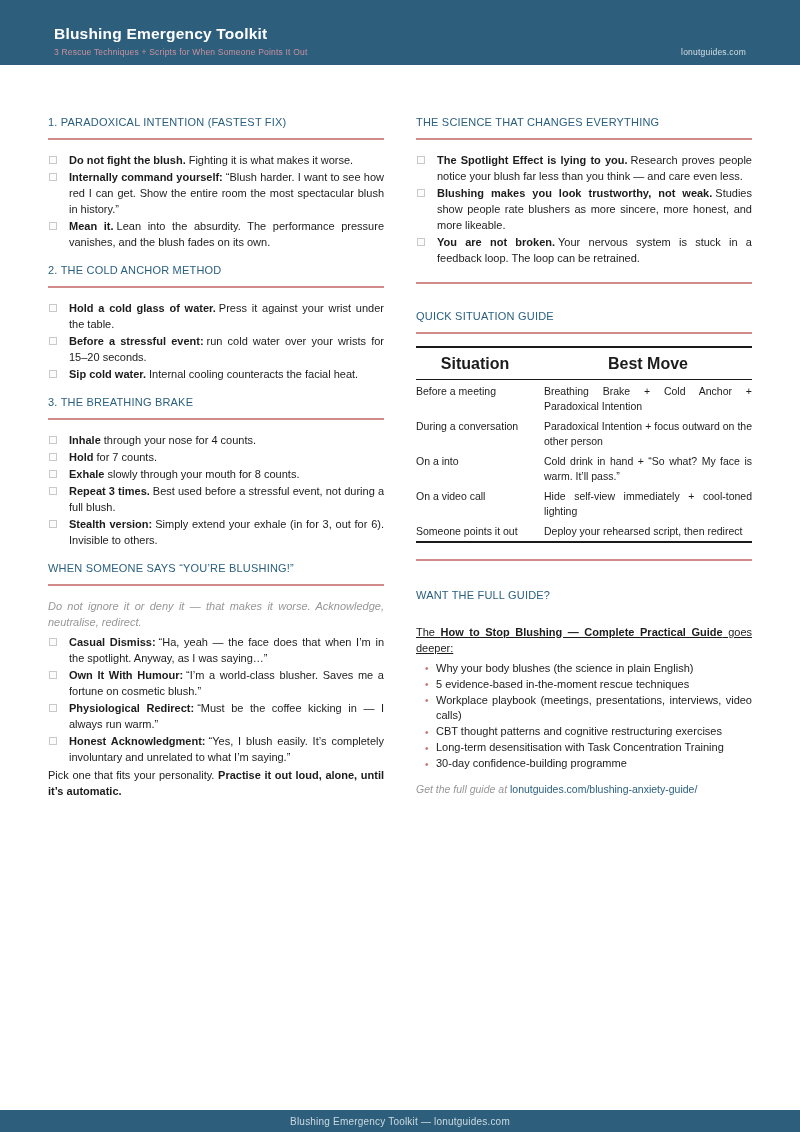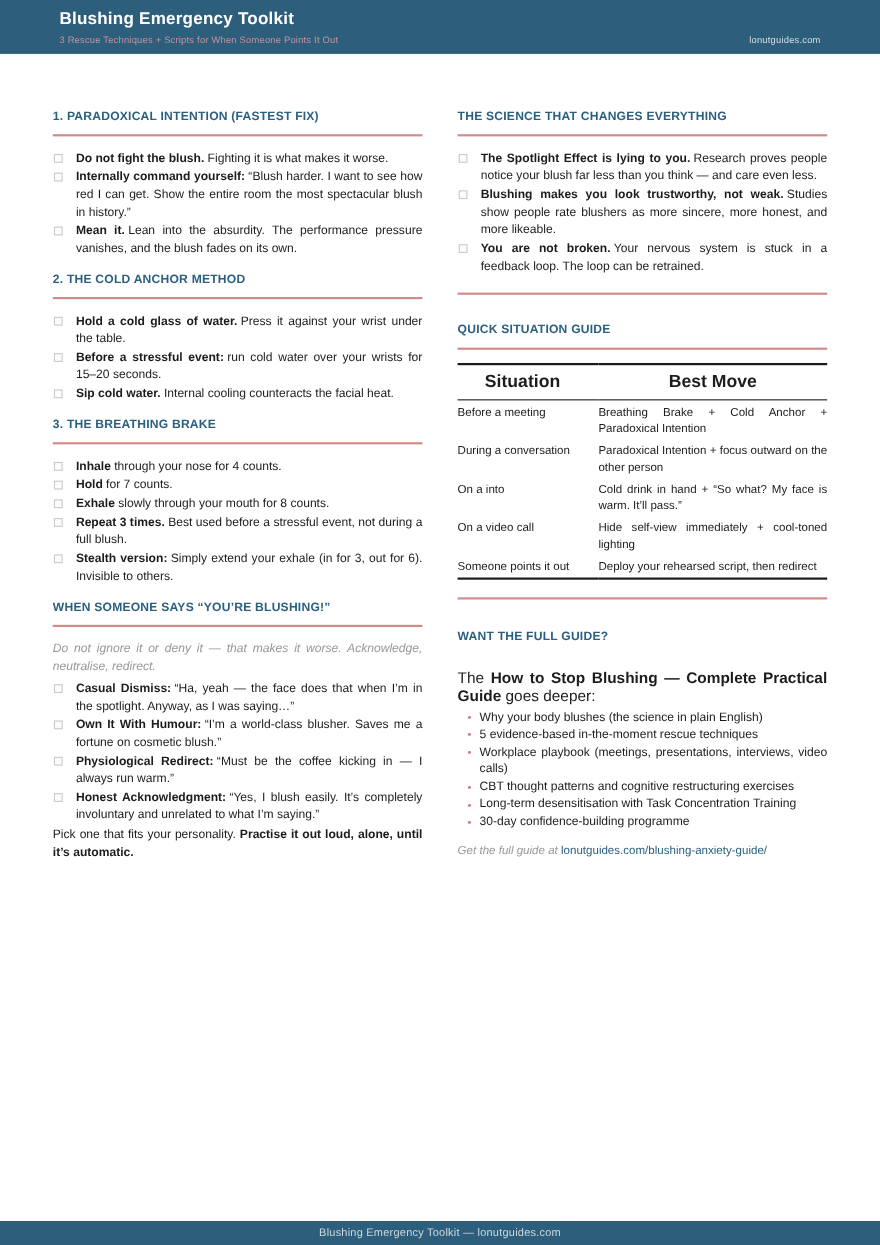--- a/index.html
+++ b/index.html
@@ -5,35 +5,35 @@
   html,body{margin:0;padding:0;}
   body{
     width:800px;height:1132px;position:relative;overflow:hidden;
     background:#ffffff;
     font-family:"Liberation Sans","DejaVu Sans",sans-serif;
     color:#1c1c1c;
     -webkit-font-smoothing:antialiased;
   }
   
   .topbar{
-    height:49px;background:#2d5f7c;
+    height:65px;background:#2d5f7c;
     display:flex;justify-content:space-between;align-items:flex-end;
     padding:0 54px 8px 54px;box-sizing:border-box;
   }
   .doc-title{color:#ffffff;font-weight:bold;font-size:15.5px;letter-spacing:0.2px;margin-bottom:4px;}
   .doc-subtitle{color:#c9909f;font-size:8.5px;letter-spacing:0.2px;}
   .topbar-site{color:#d5dfe5;font-size:8.5px;letter-spacing:0.2px;margin-left:16px;}
   
   .content{
     display:flex;gap:32px;padding:51px 48px 0 48px;box-sizing:border-box;
   }
   .col{width:336px;flex:0 0 336px;}
   .sec{margin-bottom:14px;}
   .sec-heading{
-    margin:0;font-size:11px;font-weight:bold;color:#2a5f7f;
+    margin:0;font-size:11px;font-weight:normal;color:#2a5f7f;
     letter-spacing:0.2px;line-height:13px;
   }
   .rule{height:2px;background:#d28b8b;margin:9px 0 12px 0;}
   .end-rule{margin:16px 0 0 0;}
   .sec-b{margin-top:26px;}
   .sec-c{margin-top:28px;}
   
   .check-item{
     position:relative;padding-left:21px;font-size:11px;line-height:16px;
     text-align:justify;margin-bottom:1px;
@@ -56,21 +56,21 @@
   }
   .sit-table th{
     text-align:center;font-weight:bold;font-size:16px;
     padding:7px 0 6px 0;border-bottom:1.3px solid #1a1a1a;
   }
   .sit-table td{vertical-align:top;padding:4px 0 2px 0;line-height:14.5px;margin-left:37px;}
   .sit-table th:first-child,.sit-table td:first-child{width:118px;padding-right:10px;}
   .sit-table td:last-child{text-align:justify;}
   .sit-table{margin-bottom:0;}
   
-  .para{font-size:14px;line-height:16px;text-align:justify;margin:22px 0 0 0;}
+  .para{font-size:11px;line-height:16px;text-align:justify;margin:22px 0 0 0;text-decoration:underline;}
   .bullet-list{list-style:none;margin:5px 0 0 0;padding:0 0 0 8px;}
   .bullet-list li{
     position:relative;padding-left:12px;font-size:11px;line-height:15.5px;
     text-align:justify;margin-bottom:0.5px;
   }
   .bullet-list li::before{
     content:"\2022";color:#c87878;position:absolute;left:1px;top:0.5px;font-size:10px;
   }
   .footnote{font-size:10.5px;margin:11px 0 0 0;color:#979797;font-style:italic;}
   .footnote .guide-link{font-style:normal;font-weight:normal;color:#2a5f7f;}

